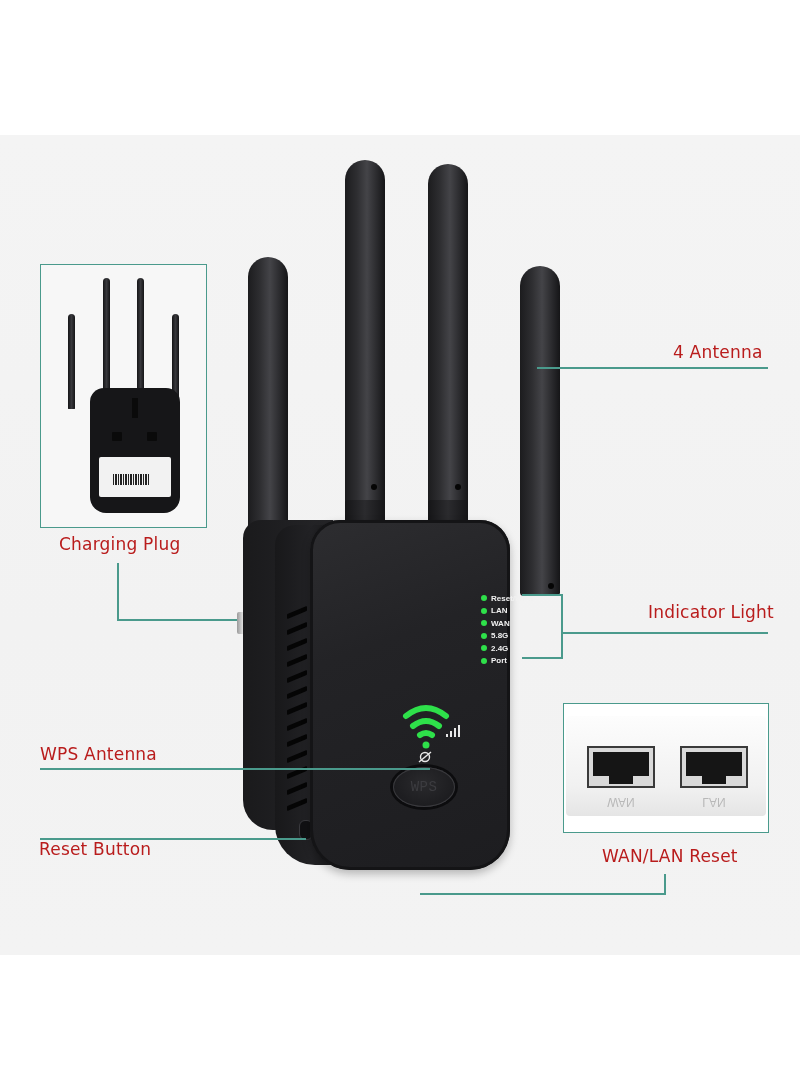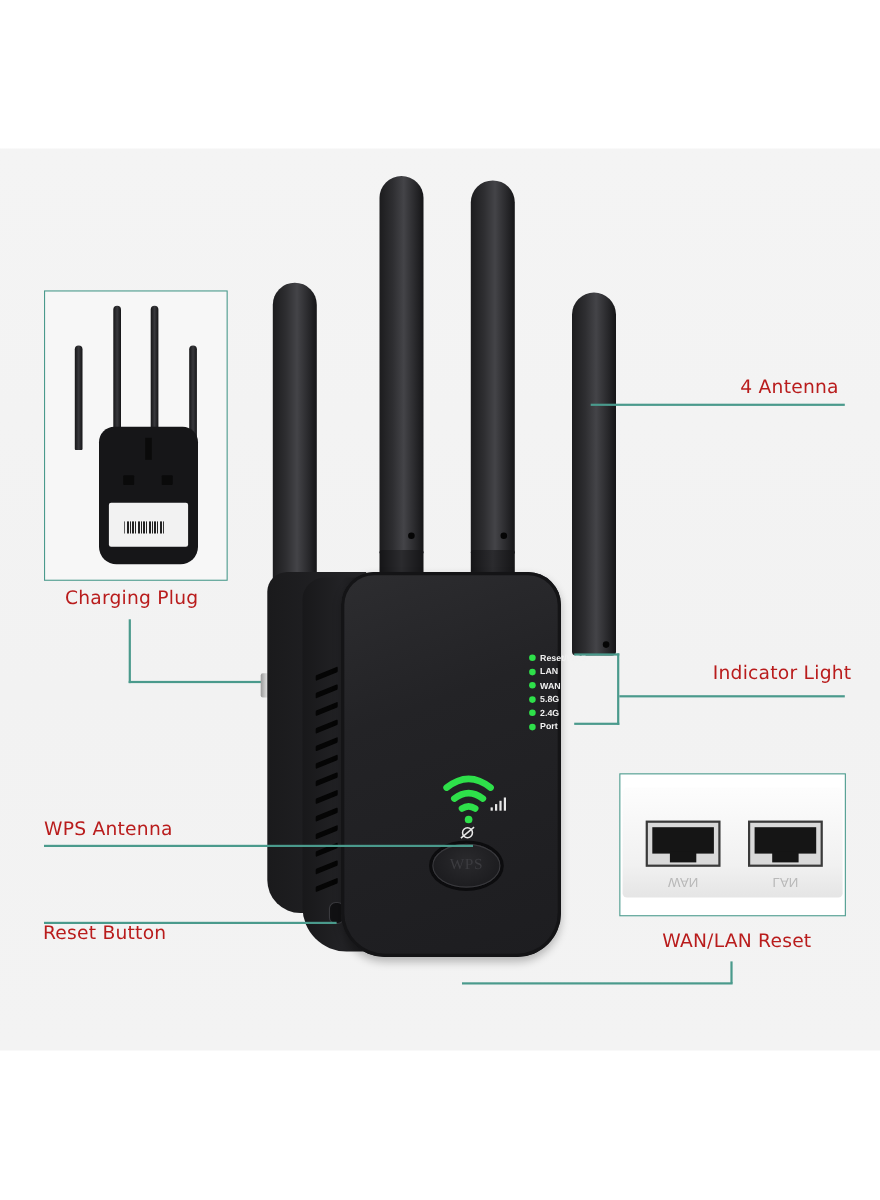--- a/index.html
+++ b/index.html
@@ -60,21 +60,21 @@
   .led-row { display: flex; align-items: center; height: 12.5px; }
   .led-dot { width: 6px; height: 6px; border-radius: 50%; margin-right: 4px; }
   .led-text { color: #f1f1f1; font-size: 8px; font-family: Liberation Sans, sans-serif; font-weight: bold; text-align: center; }
 
   .wps-btn {
     position: absolute; left: 393px; top: 767px; width: 62px; height: 40px;
     border-radius: 50%; background: radial-gradient(ellipse at 50% 40%, #2a2a2d, #17171a);
     box-shadow: 0 0 0 3px #0c0c0e, inset 0 0 0 1px #3a3a3e;
     display: flex; align-items: center; justify-content: center;
   }
-  .wps-text { color: #3c3c40; font-size: 14px; font-family: Liberation Serif, serif; letter-spacing: 0.5px; }
+  .wps-text { color: #3c3c40; font-size: 14px; font-family: Liberation Mono, monospace; letter-spacing: 0.5px; }
 
   .reset-btn {
     position: absolute; left: 299px; top: 820px; width: 12px; height: 18px;
     border-radius: 6px; border: 1.5px solid #3a3a3e; background: #111113;
   }
 
   
   .inset {
     position: absolute; left: 40px; top: 264px; width: 167px; height: 264px;
     border: 1.5px solid #4a9a8c; background: #f7f7f7; box-sizing: border-box;

